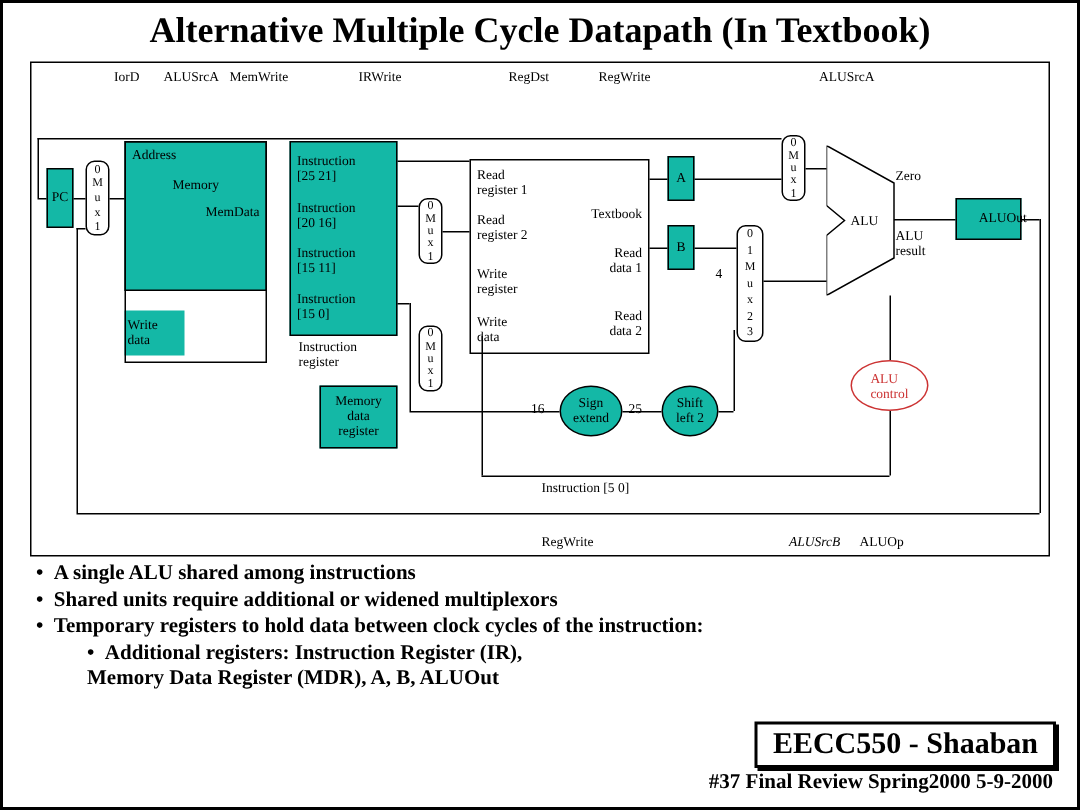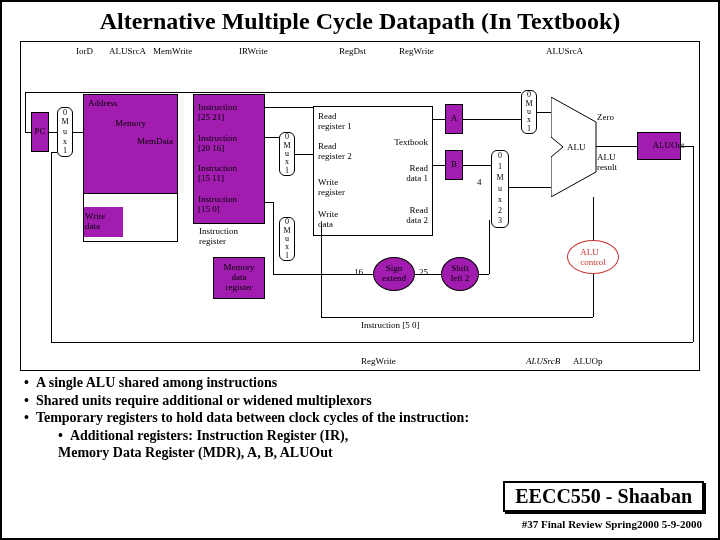--- a/index.html
+++ b/index.html
@@ -1,31 +1,31 @@
 <!DOCTYPE html>
 <html><head>
 <meta charset="utf-8">
 <style>
   body { margin: 0; padding: 0; font-family: "Times New Roman", serif; background: #fff; }
   .slide { width: 720px; height: 540px; position: relative; border: 2px solid #000; box-sizing: border-box; }
   .title { font-size: 24px; font-weight: bold; text-align: center; padding: 6px 10px 2px; }
   .diagram { position: relative; margin: 4px 18px 0 18px; height: 330px; border: 1px solid #000; box-sizing: border-box; background: #fff; overflow: hidden; }
   .d { position: absolute; box-sizing: border-box; }
-  .box { border: 1px solid #000; background: #a21caf; font-size: 9px; text-align: center; display: flex; flex-direction: column; justify-content: center; align-items: center; padding: 2px; line-height: 1.1; }
+  .box { border: 1px solid #000; background: #14b8a6; font-size: 9px; text-align: center; display: flex; flex-direction: column; justify-content: center; align-items: center; padding: 2px; line-height: 1.1; }
   .lbl { font-size: 9px; color: #000; white-space: nowrap; }
   .mux { border: 1px solid #000; background: #fff; font-size: 8px; display: flex; flex-direction: column; justify-content: space-around; align-items: center; border-radius: 6px; }
   .mux span { line-height: 1; }
   .ellipse { border: 1px solid #c33; border-radius: 50%; color: #c33; font-size: 9px; display: flex; align-items: center; justify-content: center; }
   .wire { position: absolute; background: #000; }
   .wh { height: 1px; }
   .wv { width: 1px; }
   .bullets { position: absolute; left: 22px; top: 372px; font-size: 14px; font-weight: bold; line-height: 1.25; }
   .bullets .sub { margin-left: 34px; }
   .footer-box { position: absolute; right: 14px; bottom: 26px; border: 2px solid #000; padding: 2px 10px; font-size: 20px; font-weight: bold; background: #fff; box-shadow: 2px 2px 0 #000; }
-  .footer-line { position: absolute; right: 16px; bottom: 8px; font-size: 11px; font-weight: bold; }
+  .footer-line { position: absolute; right: 16px; bottom: 8px; font-size: 14px; font-weight: bold; }
   .top-sigs { position: absolute; top: 4px; left: 0; right: 0; }
   .sig { position: absolute; font-size: 9px; }
   .bot-sigs .sig { position: absolute; font-size: 9px; }
   svg.alu-shape { position: absolute; }
 </style>
 </head>
 <body>
 
 <div class="slide">
   <div class="title">Alternative Multiple Cycle Datapath (In Textbook)</div>

